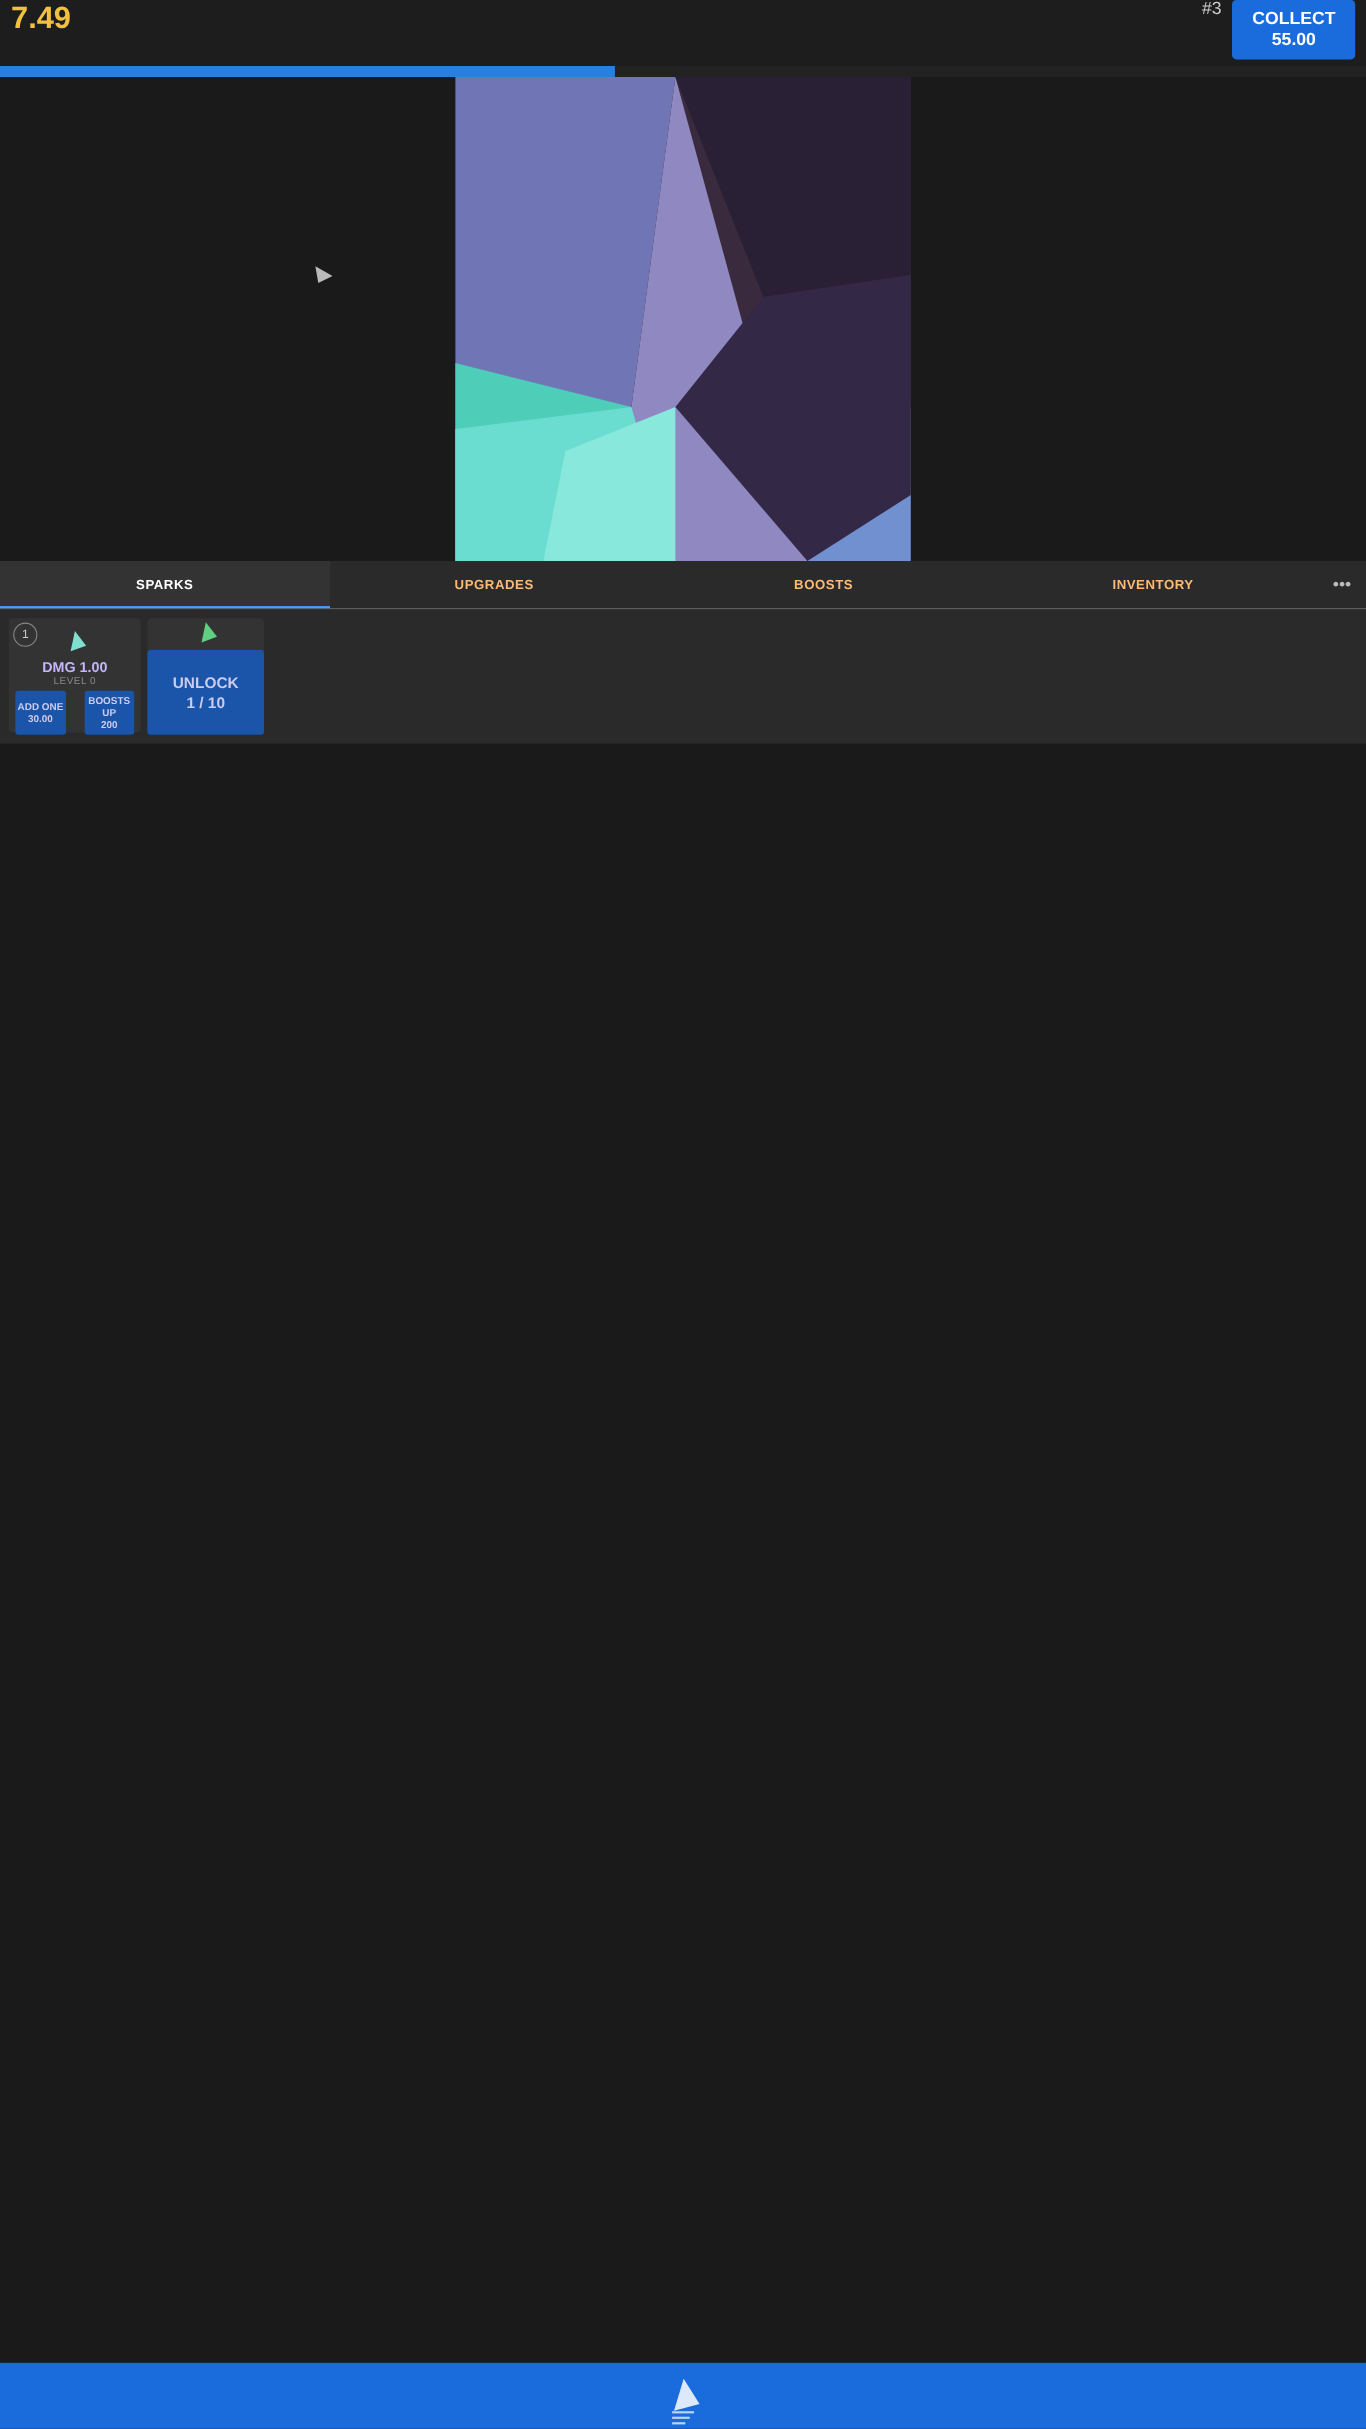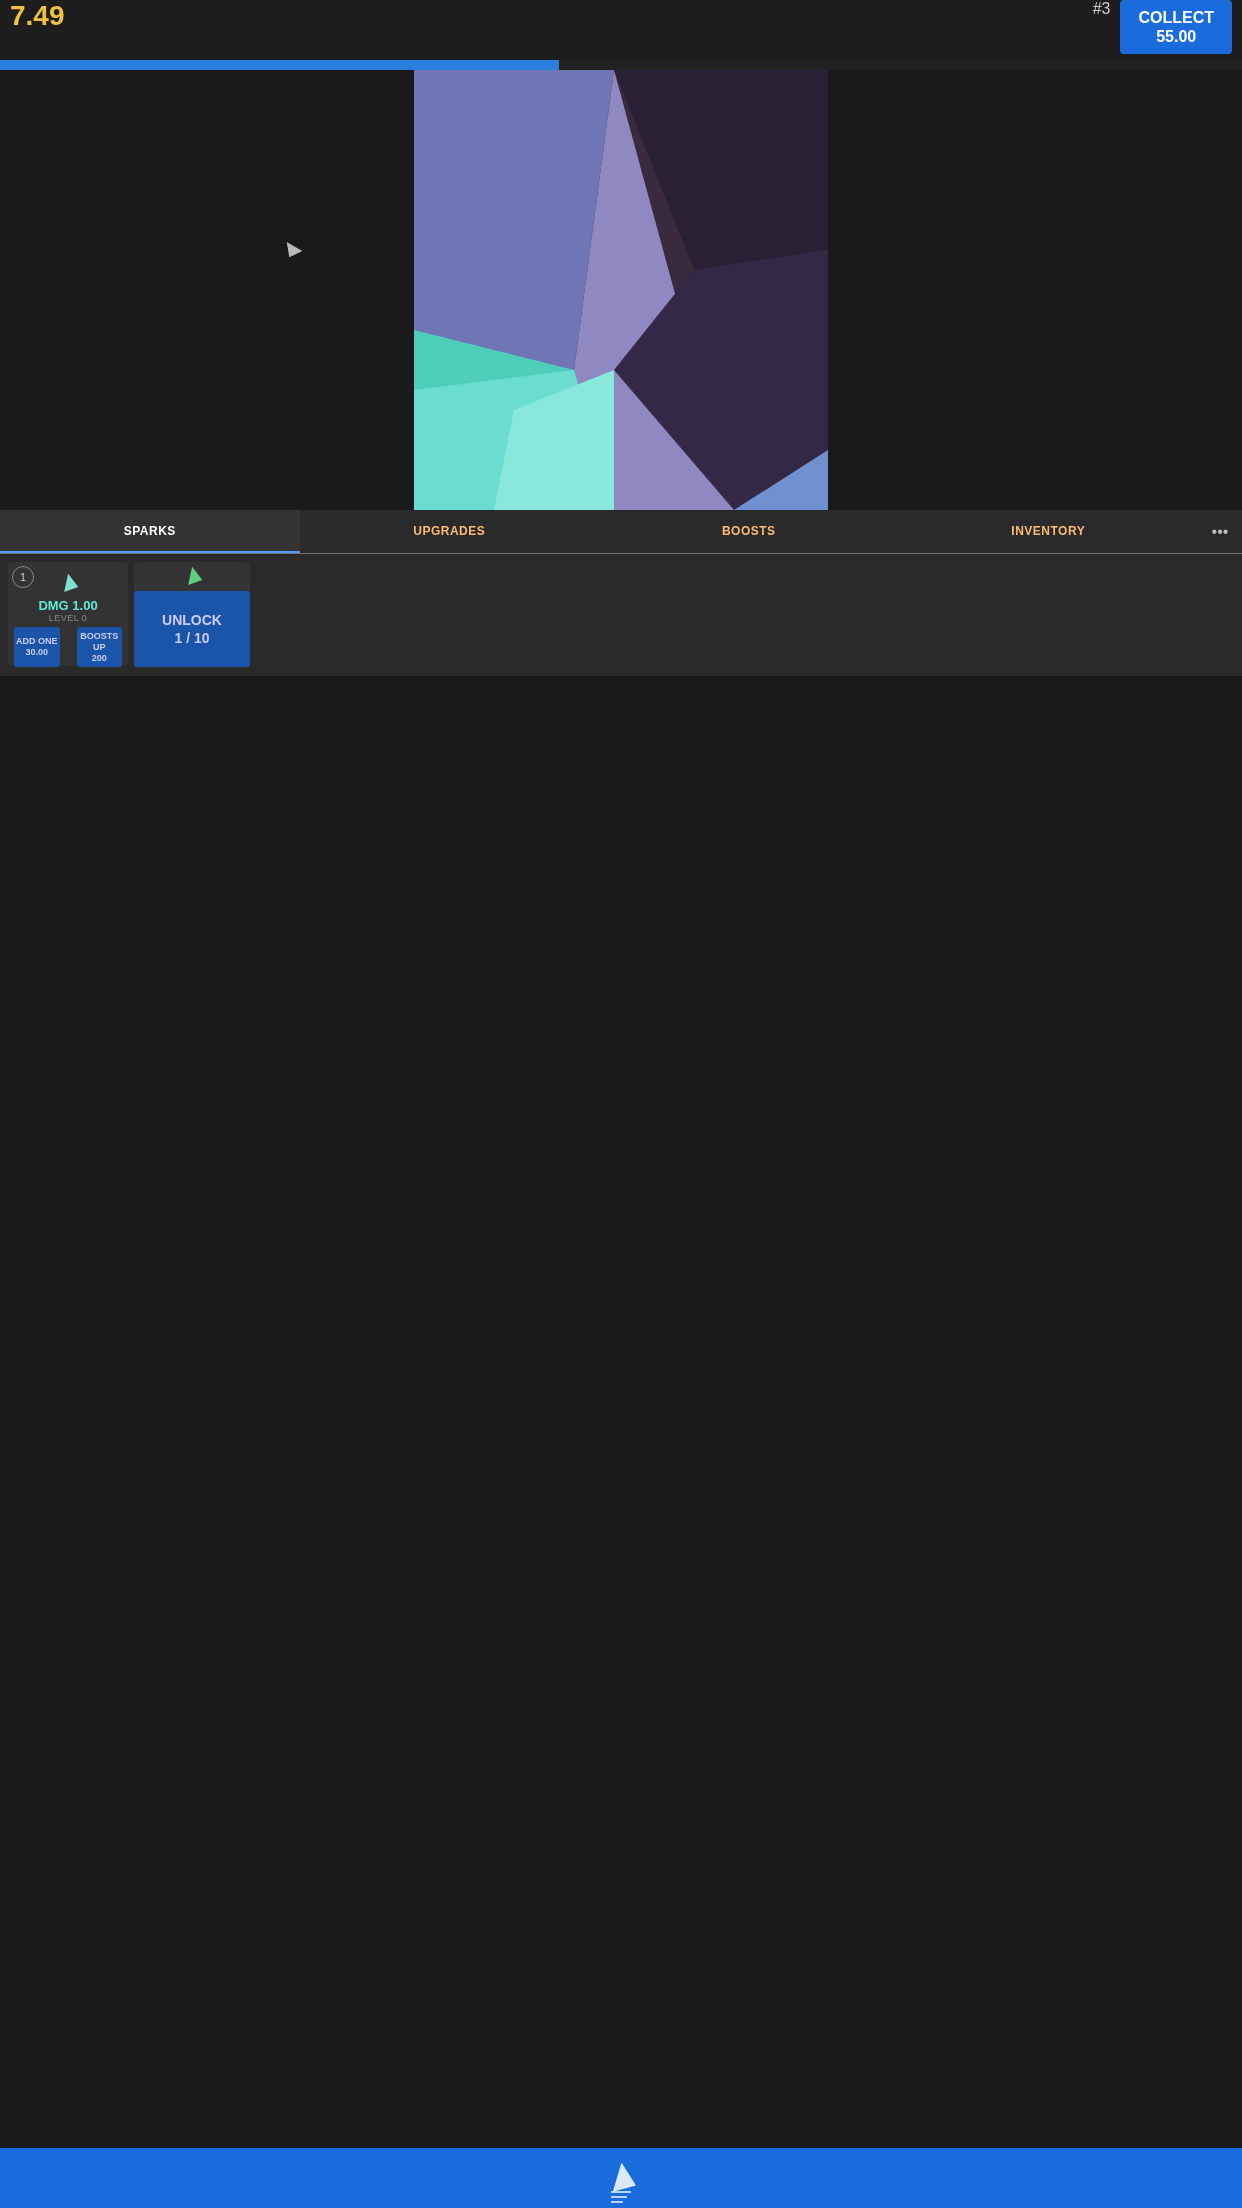--- a/index.html
+++ b/index.html
@@ -181,21 +181,21 @@
     .arrow-icon-green {
       width: 0; height: 0;
       border-left: 10px solid transparent;
       border-right: 5px solid transparent;
       border-bottom: 16px solid #60d080;
       transform: rotate(-20deg);
       display: inline-block;
     }
 
     .card-dmg {
-      color: #5eead4;
+      color: #c4b5fd;
       font-size: 13px;
       font-weight: bold;
     }
     .card-level {
       color: #888;
       font-size: 9px;
       letter-spacing: 0.5px;
     }
     .card-buttons {
       display: flex;
@@ -213,21 +213,21 @@
       font-weight: bold;
       padding: 4px 2px;
       line-height: 1.2;
       text-align: center;
       cursor: pointer;
     }
 
     .unlock-card {
       background: #333;
       border-radius: 4px;
-      width: 116px;
+      width: 106px;
       height: 104px;
       display: flex;
       flex-direction: column;
       align-items: center;
       justify-content: center;
       flex-shrink: 0;
     }
 
     .unlock-btn {
       background: #1a55aa;

